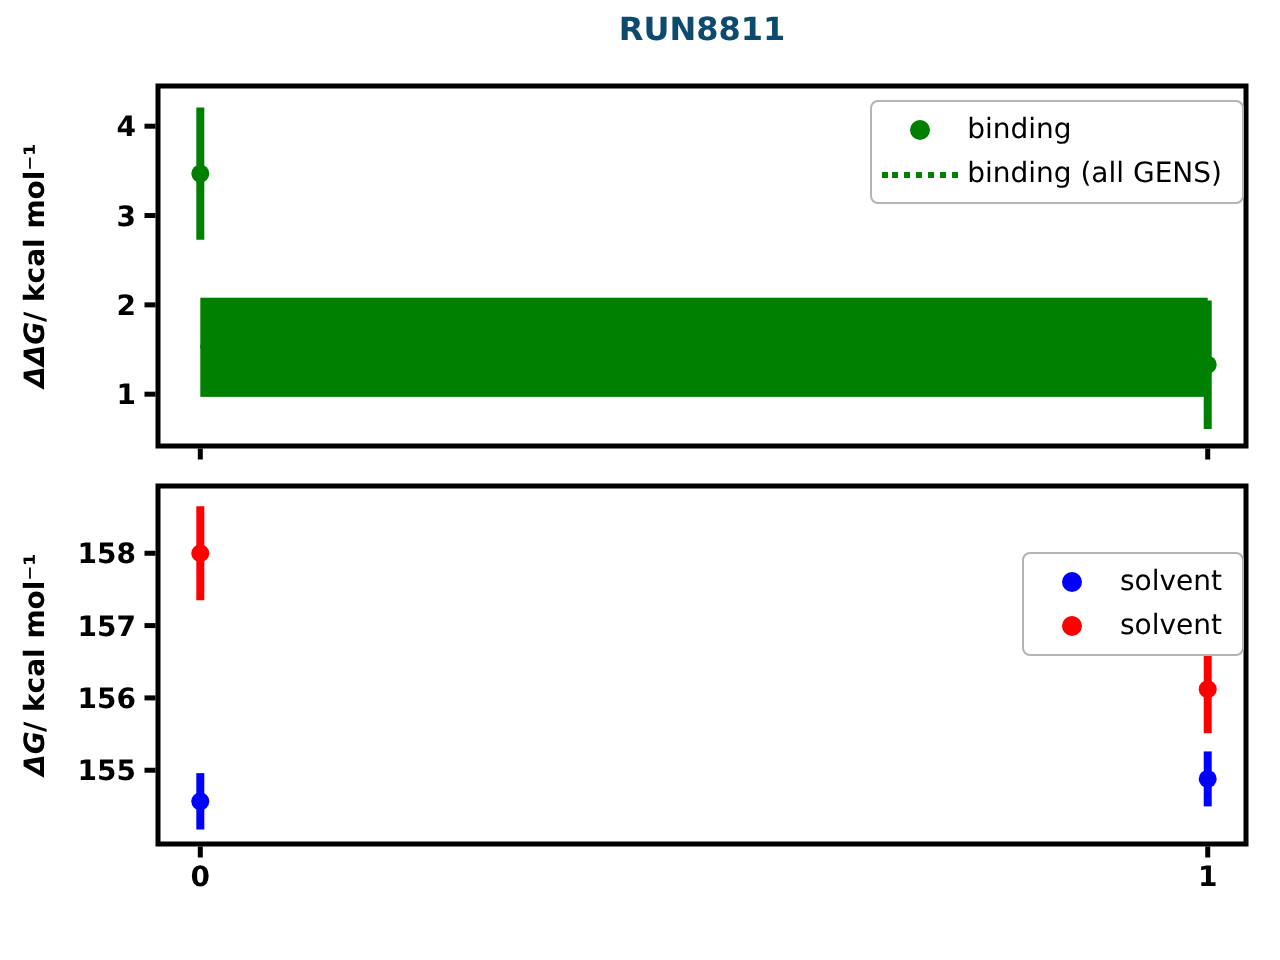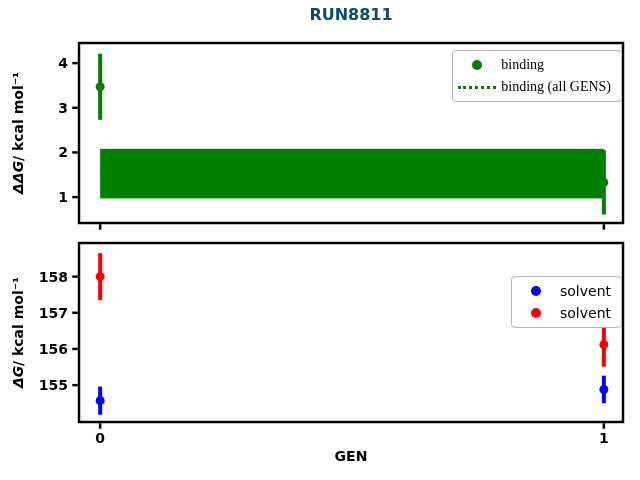--- a/index.html
+++ b/index.html
@@ -21,21 +21,21 @@
   .ylabel1 { left:8px; top:43px; height:180px; }
   .ylabel2 { left:8px; top:243px; height:179px; }
   .xlabel {
     position:absolute; left:79px; top:448px; width:544px; text-align:center;
     font-size:14px; font-weight:bold; color:#000;
   }
   .legend {
     position:absolute; background:#ffffff; border:1px solid #b4b4b4;
     border-radius:4px; padding:3px 10px 3px 0; box-sizing:border-box;
   }
-  .legend1 { right:18px; top:50px;font-family:Liberation Serif, serif; }
+  .legend1 { right:18px; top:50px; }
   .legend2 { right:18px; top:248px;margin-top:28px; }
   .lgd-row { display:flex; align-items:center; height:22px; }
   .lgd-marker-cell { flex:0 0 48px; display:flex; align-items:center; justify-content:center; }
   .lgd-dot { width:10px; height:10px; border-radius:50%; }
   .lgd-dotline { width:38px; height:0; border-bottom-width:3px; border-bottom-style:dotted; }
   .lgd-label { font-size:14px; color:#000; white-space:nowrap; }
 </style>
 </head>
 <body>
 
@@ -86,21 +86,20 @@
   <div class="ylabel ylabel1">
       <span class="math">ΔΔG</span>
       <span> / kcal mol⁻¹</span>
     </div>
 
   <div class="ylabel ylabel2">
       <span class="math">ΔG</span>
       <span> / kcal mol⁻¹</span>
     </div>
 
-  <div class="xlabel">GEN</div>
 
   <div class="legend legend1">
       <div class="lgd-row">
         <span class="lgd-marker-cell">
           <span class="lgd-dot" style="background: rgb(0, 128, 0);"></span>
         </span>
         <span class="lgd-label">binding</span>
       </div>
       <div class="lgd-row">
         <span class="lgd-marker-cell">

